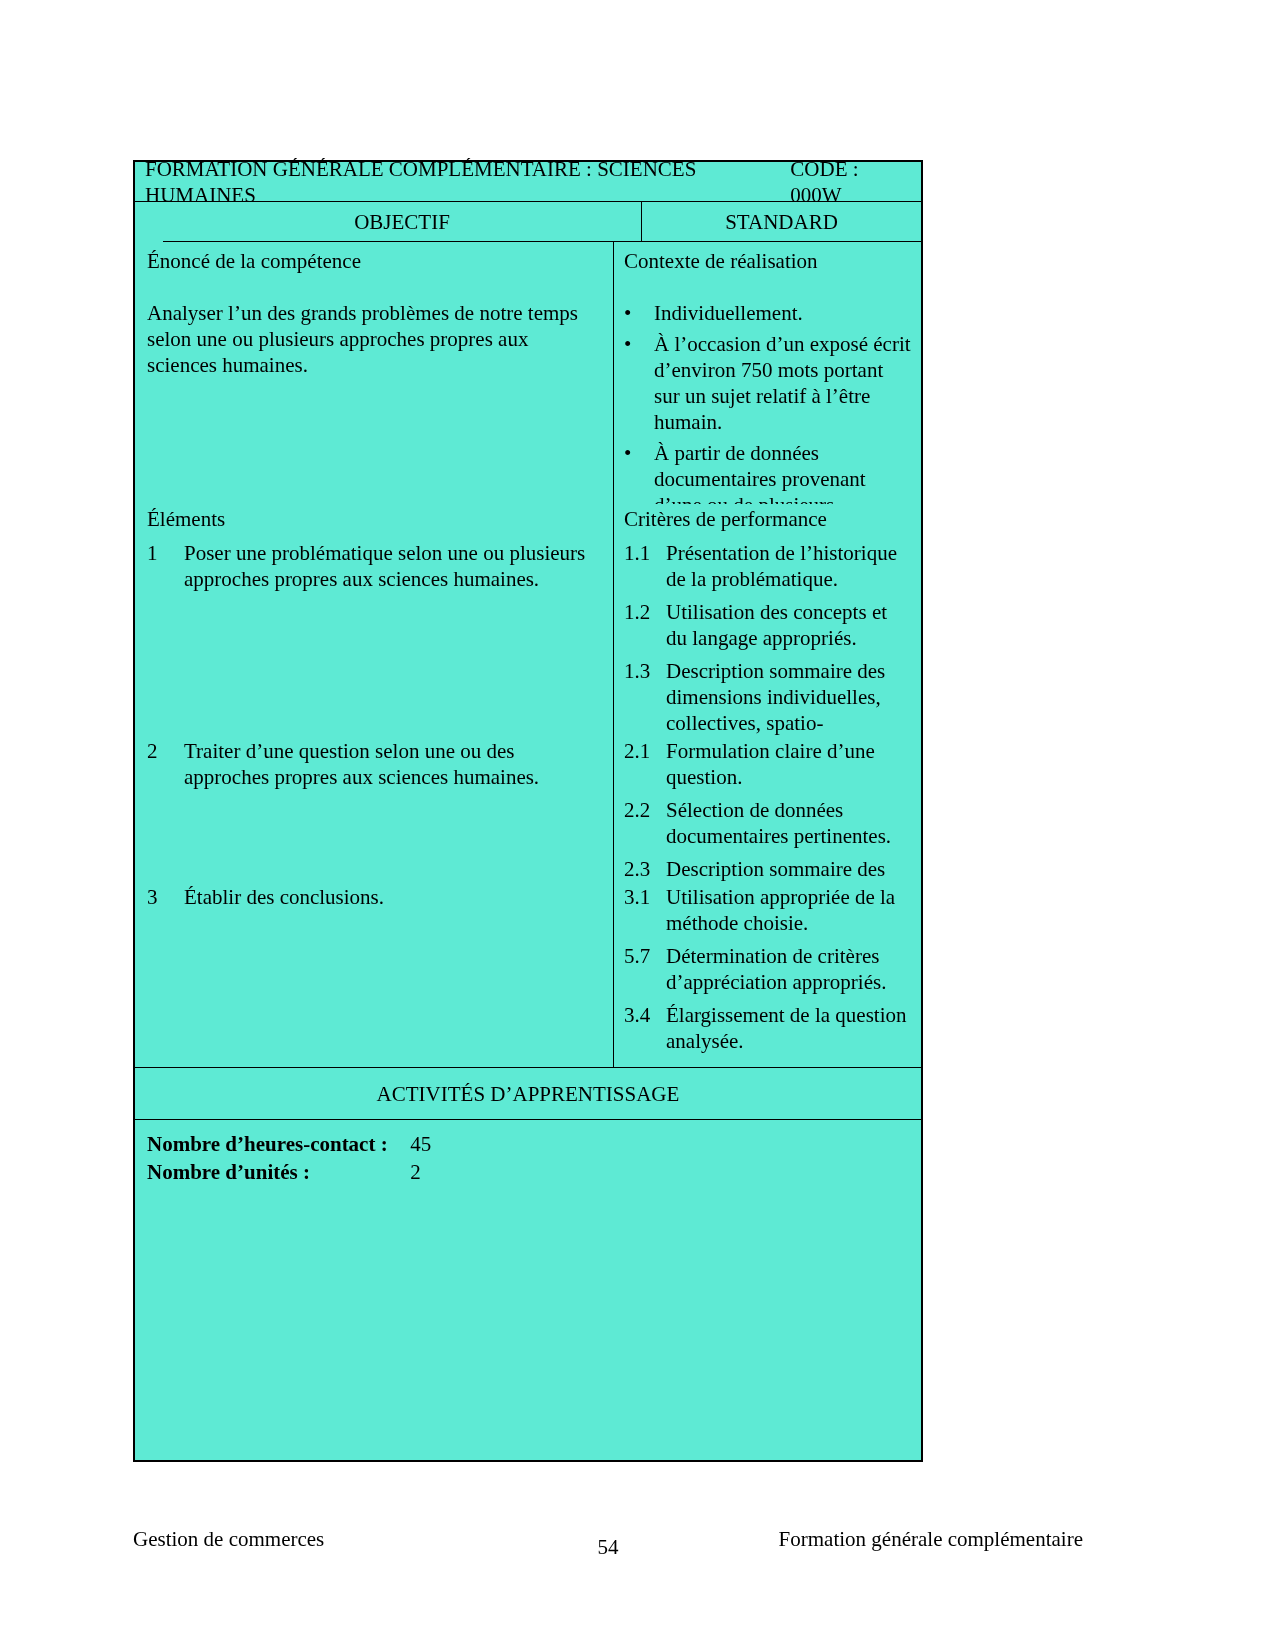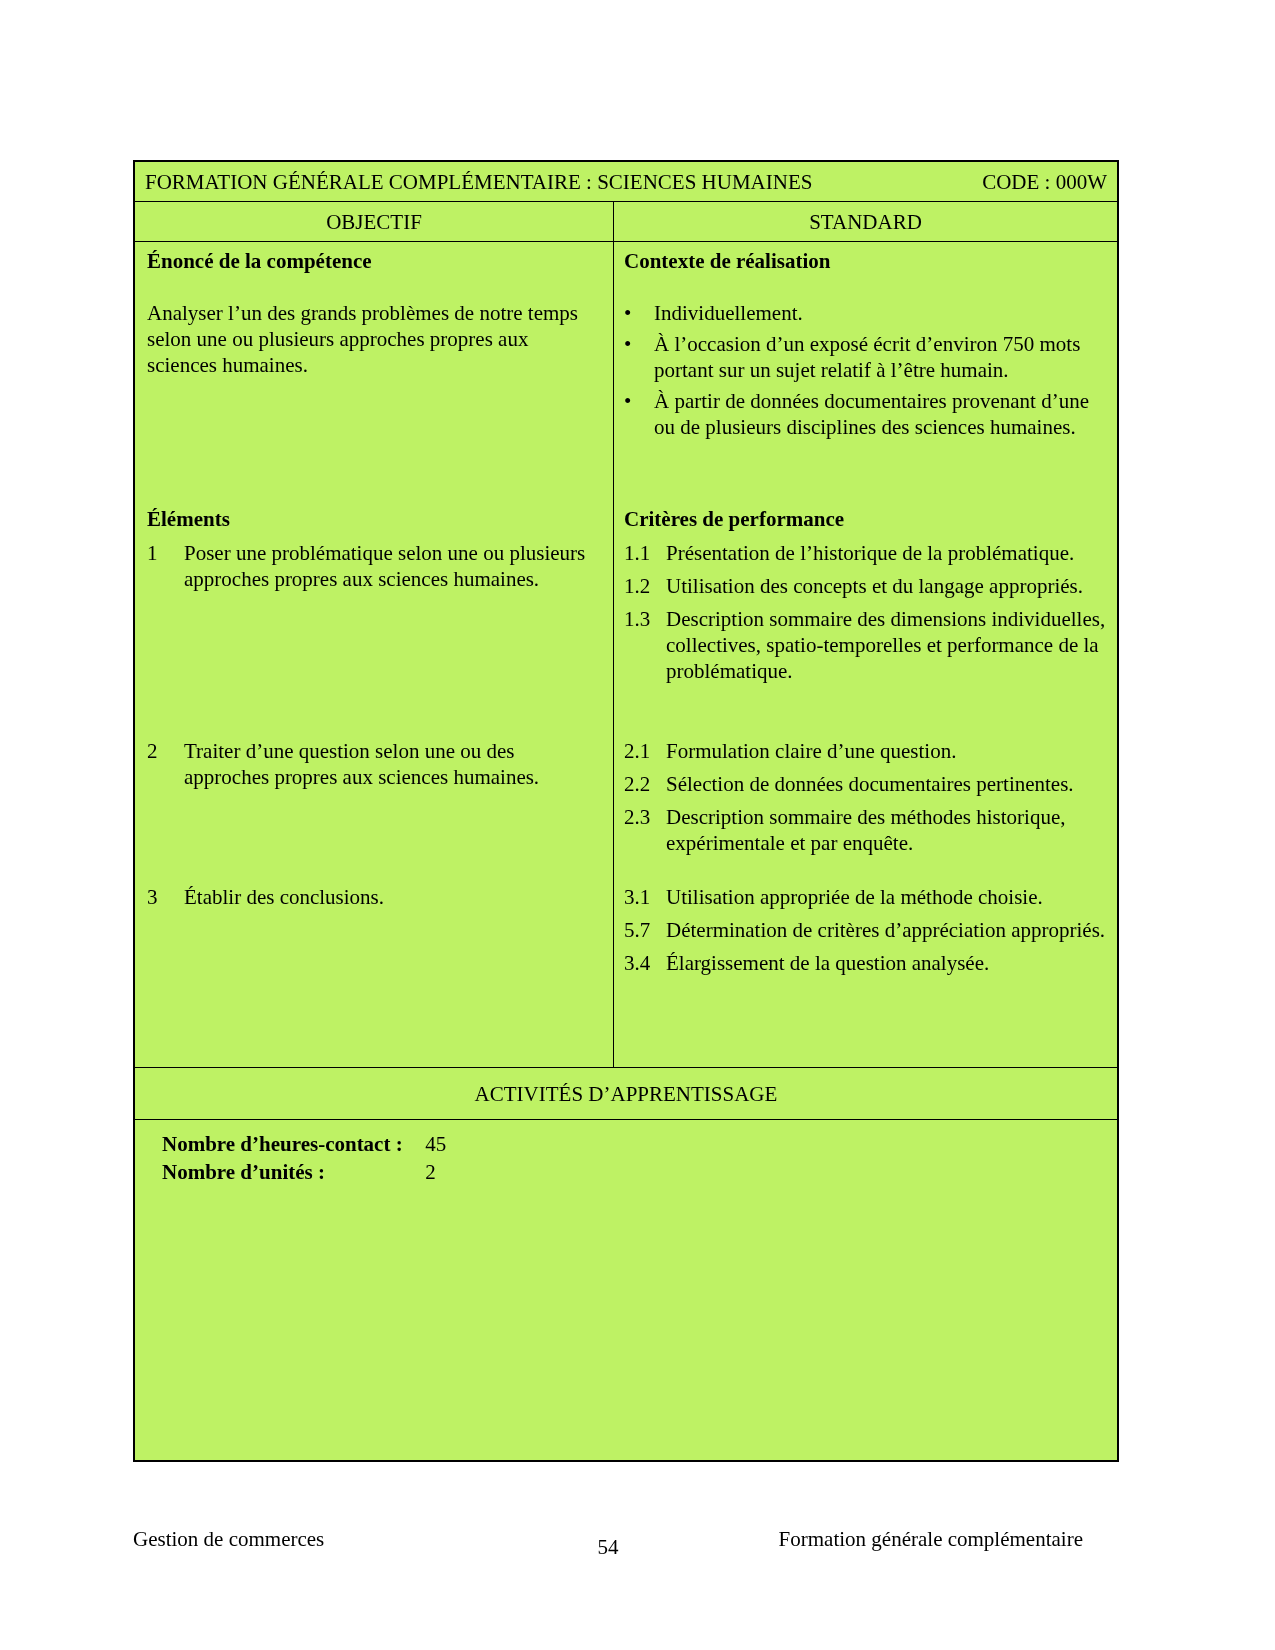--- a/index.html
+++ b/index.html
@@ -11,41 +11,42 @@
     position: relative;
     font-family: "Liberation Serif", serif;
     color: #000;
     font-size: 21px;
     line-height: 26px;
   }
   .doc-table {
     position: absolute;
     left: 133px;
     top: 160px;
-    width: 986px;
+    width: 790px;
     height: 1302px;
     border: 2px solid #000;
     box-sizing: border-box;
-    background: #bef264;
+    background: #5eead4;
   }
   .title-row {
     height: 40px;
     border-bottom: 1.5px solid #000;
     display: flex;
     justify-content: space-between;
     align-items: center;
     padding: 0 10px;
     box-sizing: border-box;
   }
   .head-row {
     height: 40px;
     border-bottom: 1.5px solid #000;
     display: grid;
     grid-template-columns: 479px 1fr;
     box-sizing: border-box;
+    margin-left: 28px;
   }
   .head-cell {
     display: flex;
     align-items: center;
     justify-content: center;
     height: 100%;
     box-sizing: border-box;
   }
   .head-cell.left { border-right: 1.5px solid #000; }
   .content-grid {
@@ -60,39 +61,39 @@
     padding: 2px 14px 0 12px;
     box-sizing: border-box;
     overflow: hidden;
   }
   .rcell {
     padding: 2px 10px 0 10px;
     box-sizing: border-box;
     overflow: hidden;
   }
   .pad-top { padding-top: 6px; }
-  .sect-title { font-weight: bold; }
+  .sect-title { font-weight: normal; }
   .spacer-line { height: 26px; }
   .bullet-item { display: flex; margin-bottom: 5px; }
   .bullet-glyph { width: 30px; flex: none; }
   .bullet-glyph::before { content: "\2022"; }
   .elem { display: flex; }
   .elem .num { width: 37px; flex: none; }
   .crit { display: flex; margin-bottom: 7px; }
   .crit .num { width: 42px; flex: none; }
   .activites-row {
     height: 52px;
     border-bottom: 1.5px solid #000;
     display: flex;
     align-items: center;
     justify-content: center;
     box-sizing: border-box;
   }
   .bottom-section {
-    padding: 10px 27px;
+    padding: 10px 12px;
     line-height: 28px;
     box-sizing: border-box;
   }
   .kv .k {
     font-weight: bold;
     display: inline-block;
     width: 258px;
   }
   .page-footer {
     position: absolute;

